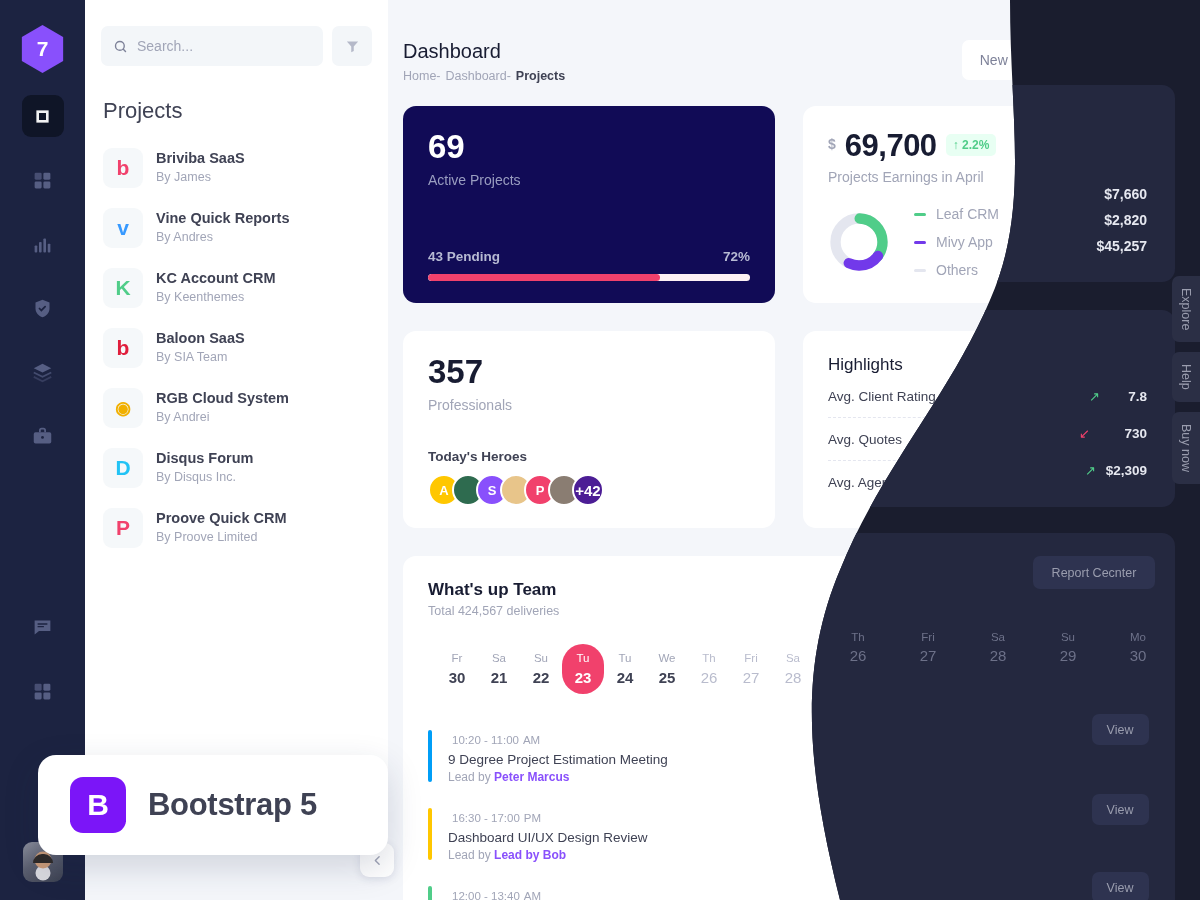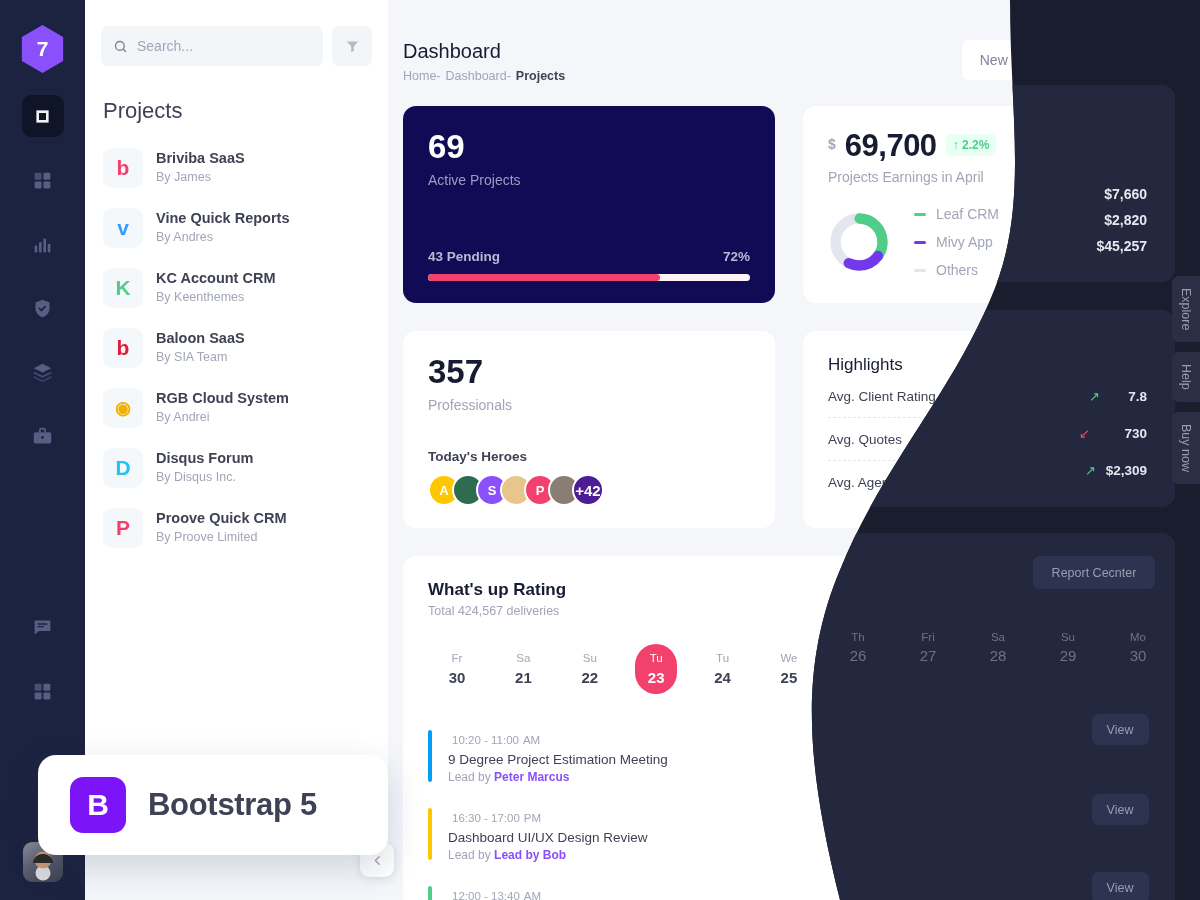--- a/index.html
+++ b/index.html
@@ -195,21 +195,21 @@
     padding:24px 25px 0; height:400px; position:relative;
   }
   .wu-head{ display:flex; align-items:flex-start; }
   .wu-title{ font-size:17px; font-weight:700; color:#181c32; }
   .wu-sub{ font-size:12.5px; color:#a1a5b7; margin-top:4px; }
   .wu-btn{
     margin-left:auto; background:#f3f6f9; color:#7e8299;
     border:none; border-radius:7px; padding:0 15px; height:36px;
     font-size:13px; font-family:inherit; cursor:pointer;
   }
-  .days{ display:flex; justify-content:space-between; margin-top:26px; padding:0 8px; }
+  .days{ display:flex; margin-top:26px; padding:0 8px; }
   .day{
     width:42px; padding:8px 0; text-align:center; border-radius:21px;
   }
   .day .dw{ font-size:11.5px; color:#a1a5b7; }
   .day .dn{ font-size:15px; font-weight:700; color:#3f4254; margin-top:5px; }
   .day.active{ background:#f1416c; }
   .day.active .dw, .day.active .dn{ color:#fff; }
   .day.dim .dw{ color:#b9bccd; }
   .day.dim .dn{ color:#b9bccd; font-weight:400; }
 
@@ -540,21 +540,21 @@
           <span class="arrow-up">↗</span>
           <span>$2,309</span>
         </span>
       </div>
     </div>
   </div>
 
   <div class="card-wide">
     <div class="wu-head">
       <div>
-        <div class="wu-title">What's up Rating</div>
+        <div class="wu-title">What's up Team</div>
         <div class="wu-sub">Total 424,567 deliveries</div>
       </div>
       <button class="wu-btn">Report Cecnter</button>
     </div>
 
     <div class="days">
       <div class="day">
         <div class="dw">Fr</div>
         <div class="dn">30</div>
         </div>

